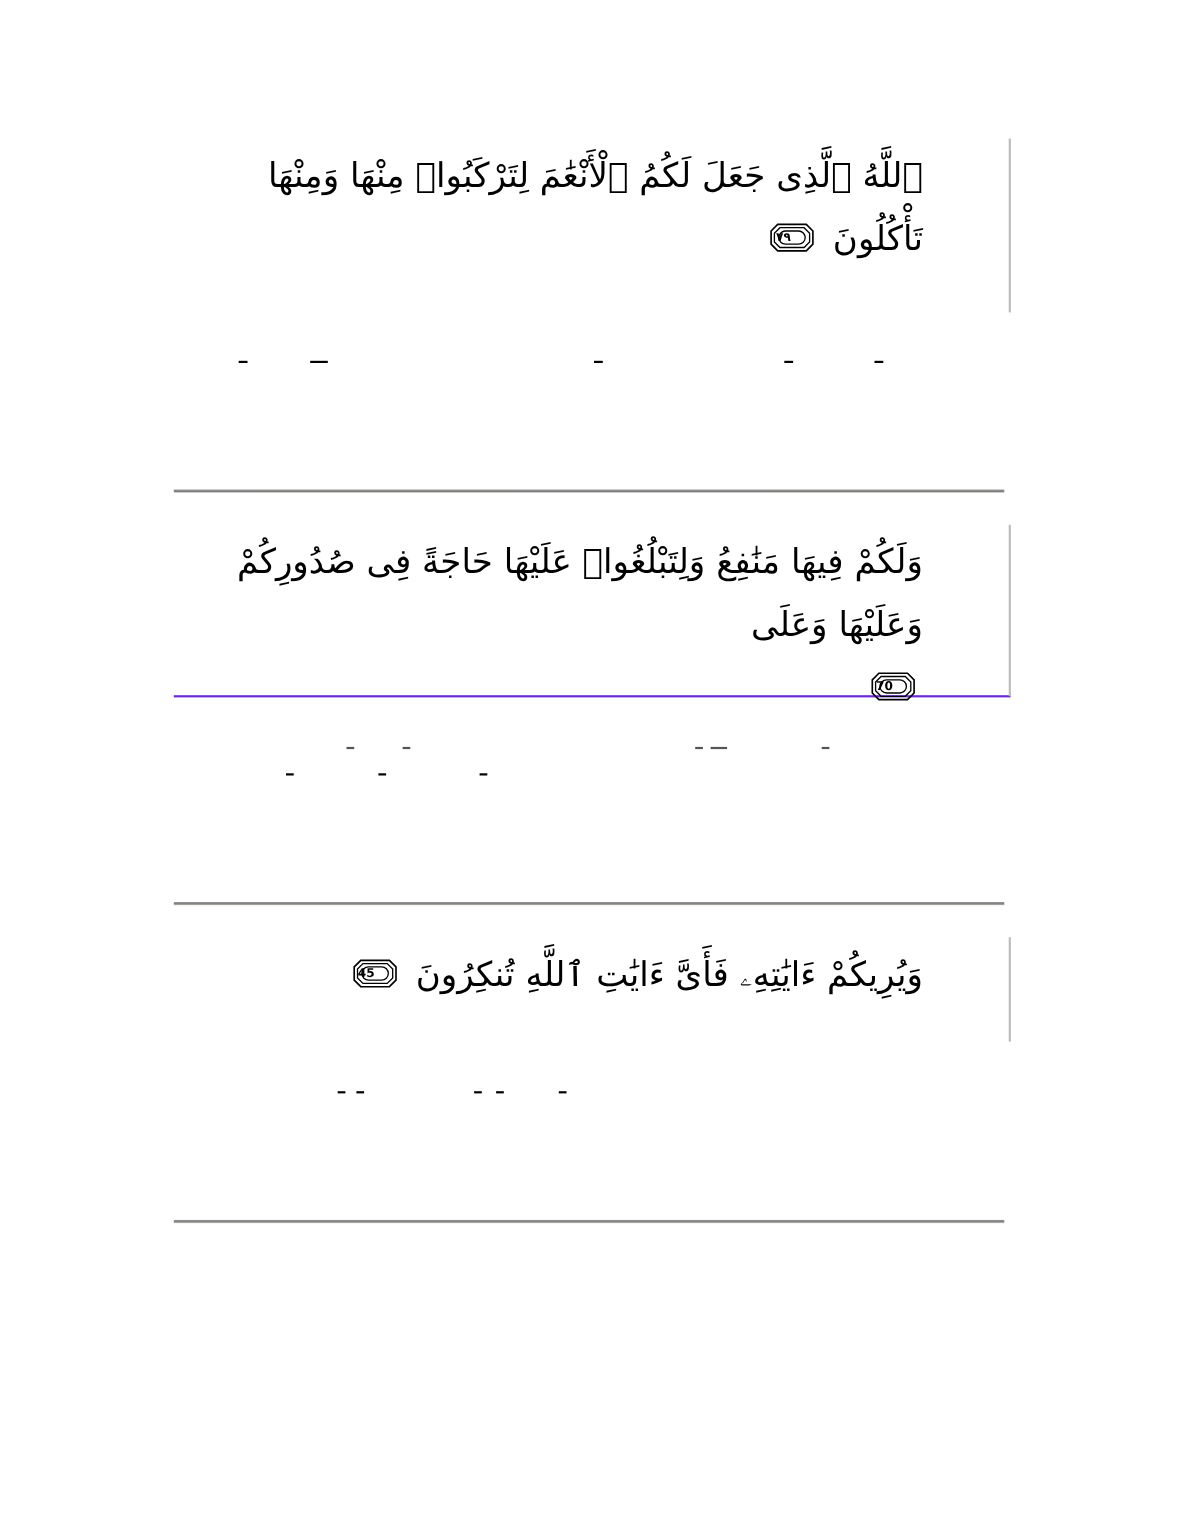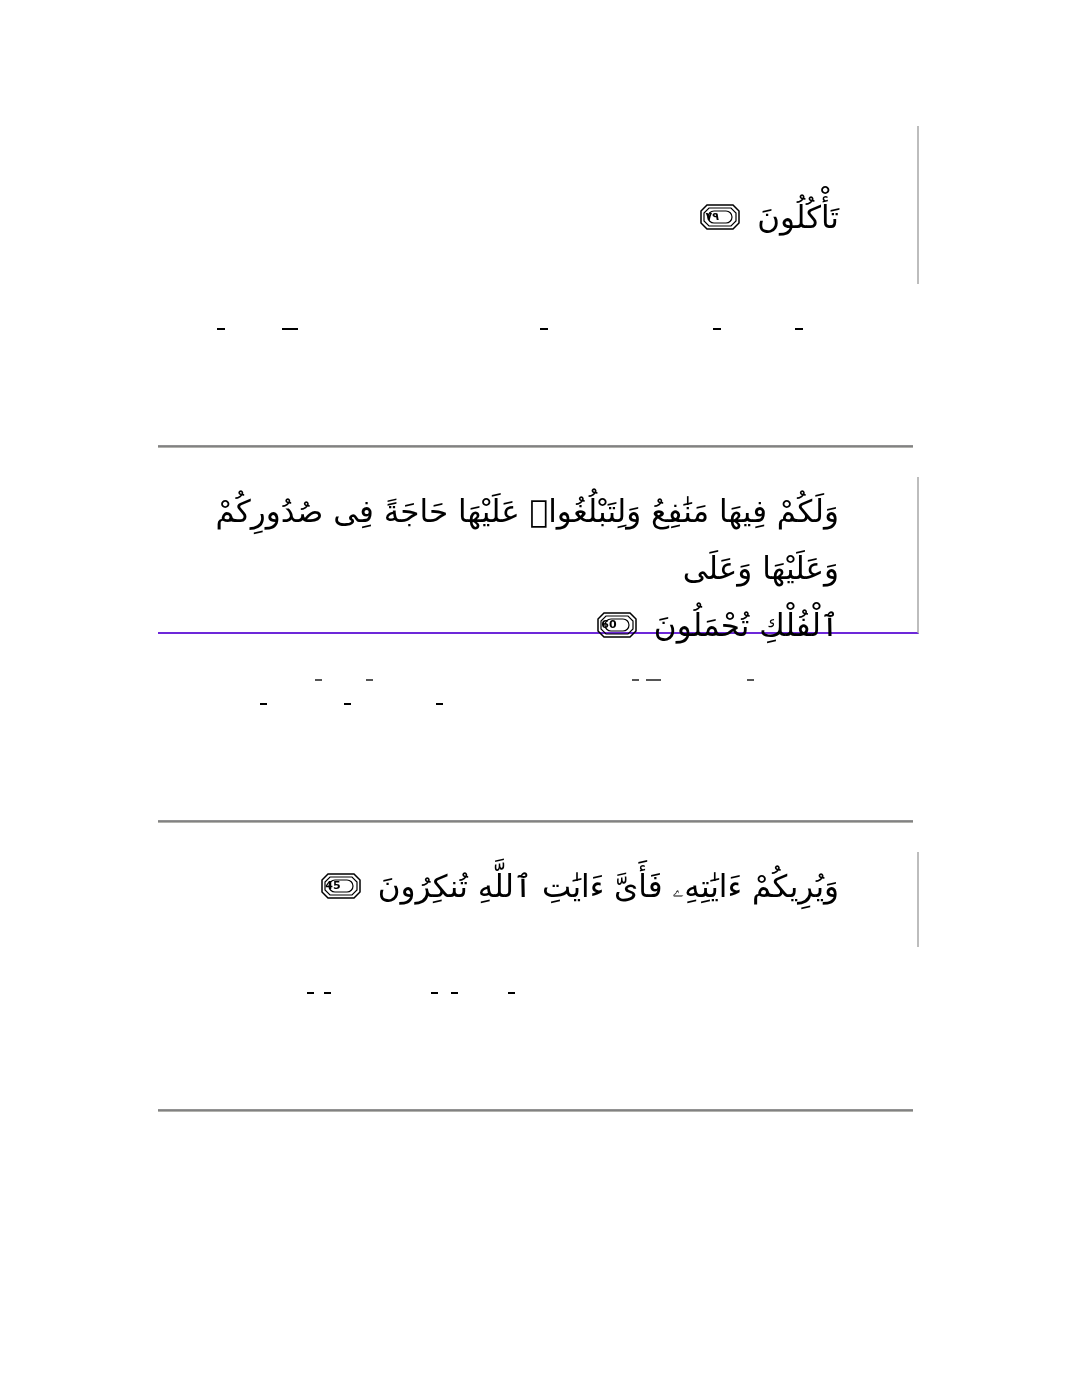--- a/index.html
+++ b/index.html
@@ -81,21 +81,21 @@
       width: 755px;
       height: 3px;
       background: linear-gradient(#9a9a9a, #7d7d7d 60%, #d8d8d0);
     }
   </style>
 </head>
 <body>
 
 <div class="verse-box" style="top:126px;height:158px;">
   <div class="verse-text" style="top:6px;">
-    <br>
+    <span>ٱللَّهُ ٱلَّذِى جَعَلَ لَكُمُ ٱلْأَنْعَٰمَ لِتَرْكَبُوا۟ مِنْهَا وَمِنْهَا</span><br>
     <span>تَأْكُلُونَ</span>
     <span class="verse-marker">
       <svg width="42" height="28" viewBox="0 0 42 28">
         <path d="M8 2 H34 L40 8 V20 L34 26 H8 L2 20 V8 Z" fill="none" stroke="#000" stroke-width="1.5"></path>
         <path d="M10 5 H32 L37 10 V18 L32 23 H10 L5 18 V10 Z" fill="none" stroke="#000" stroke-width="1.2"></path>
         <rect x="9" y="8" width="24" height="12" rx="6" fill="#fff" stroke="#000" stroke-width="1.2"></rect>
       </svg>
       <span class="marker-num">٧٩</span>
     </span>
   </div>
@@ -107,28 +107,27 @@
   <div class="dash" style="left:382px;top:8px;width:8px;"></div>
   <div class="dash" style="left:555px;top:8px;width:8px;"></div>
   <div class="dash" style="left:637px;top:8px;width:8px;"></div>
 </div>
 
 <div class="separator" style="top:445px;"></div>
 
 <div class="verse-box with-bottom" style="top:477px;height:157px;">
   <div class="verse-text" style="top:6px;">
     <span>وَلَكُمْ فِيهَا مَنَٰفِعُ وَلِتَبْلُغُوا۟ عَلَيْهَا حَاجَةً فِى صُدُورِكُمْ وَعَلَيْهَا وَعَلَى</span><br>
-    <span>ٱلْفُلْكِ تُحْمَلُونَ</span>
     <span class="verse-marker">
       <svg width="42" height="28" viewBox="0 0 42 28">
         <path d="M8 2 H34 L40 8 V20 L34 26 H8 L2 20 V8 Z" fill="none" stroke="#000" stroke-width="1.5"></path>
         <path d="M10 5 H32 L37 10 V18 L32 23 H10 L5 18 V10 Z" fill="none" stroke="#000" stroke-width="1.2"></path>
         <rect x="9" y="8" width="24" height="12" rx="6" fill="#fff" stroke="#000" stroke-width="1.2"></rect>
       </svg>
-      <span class="marker-num">60</span>
+      <span class="marker-num">70</span>
     </span>
   </div>
 </div>
 
 <div class="translit-row" style="top:672px;">
   <div class="dash gray" style="left:157px;top:7px;width:7px;"></div>
   <div class="dash gray" style="left:208px;top:7px;width:7px;"></div>
   <div class="dash gray" style="left:474px;top:7px;width:7px;"></div>
   <div class="dash gray" style="left:488px;top:7px;width:15px;"></div>
   <div class="dash gray" style="left:589px;top:7px;width:7px;"></div>

